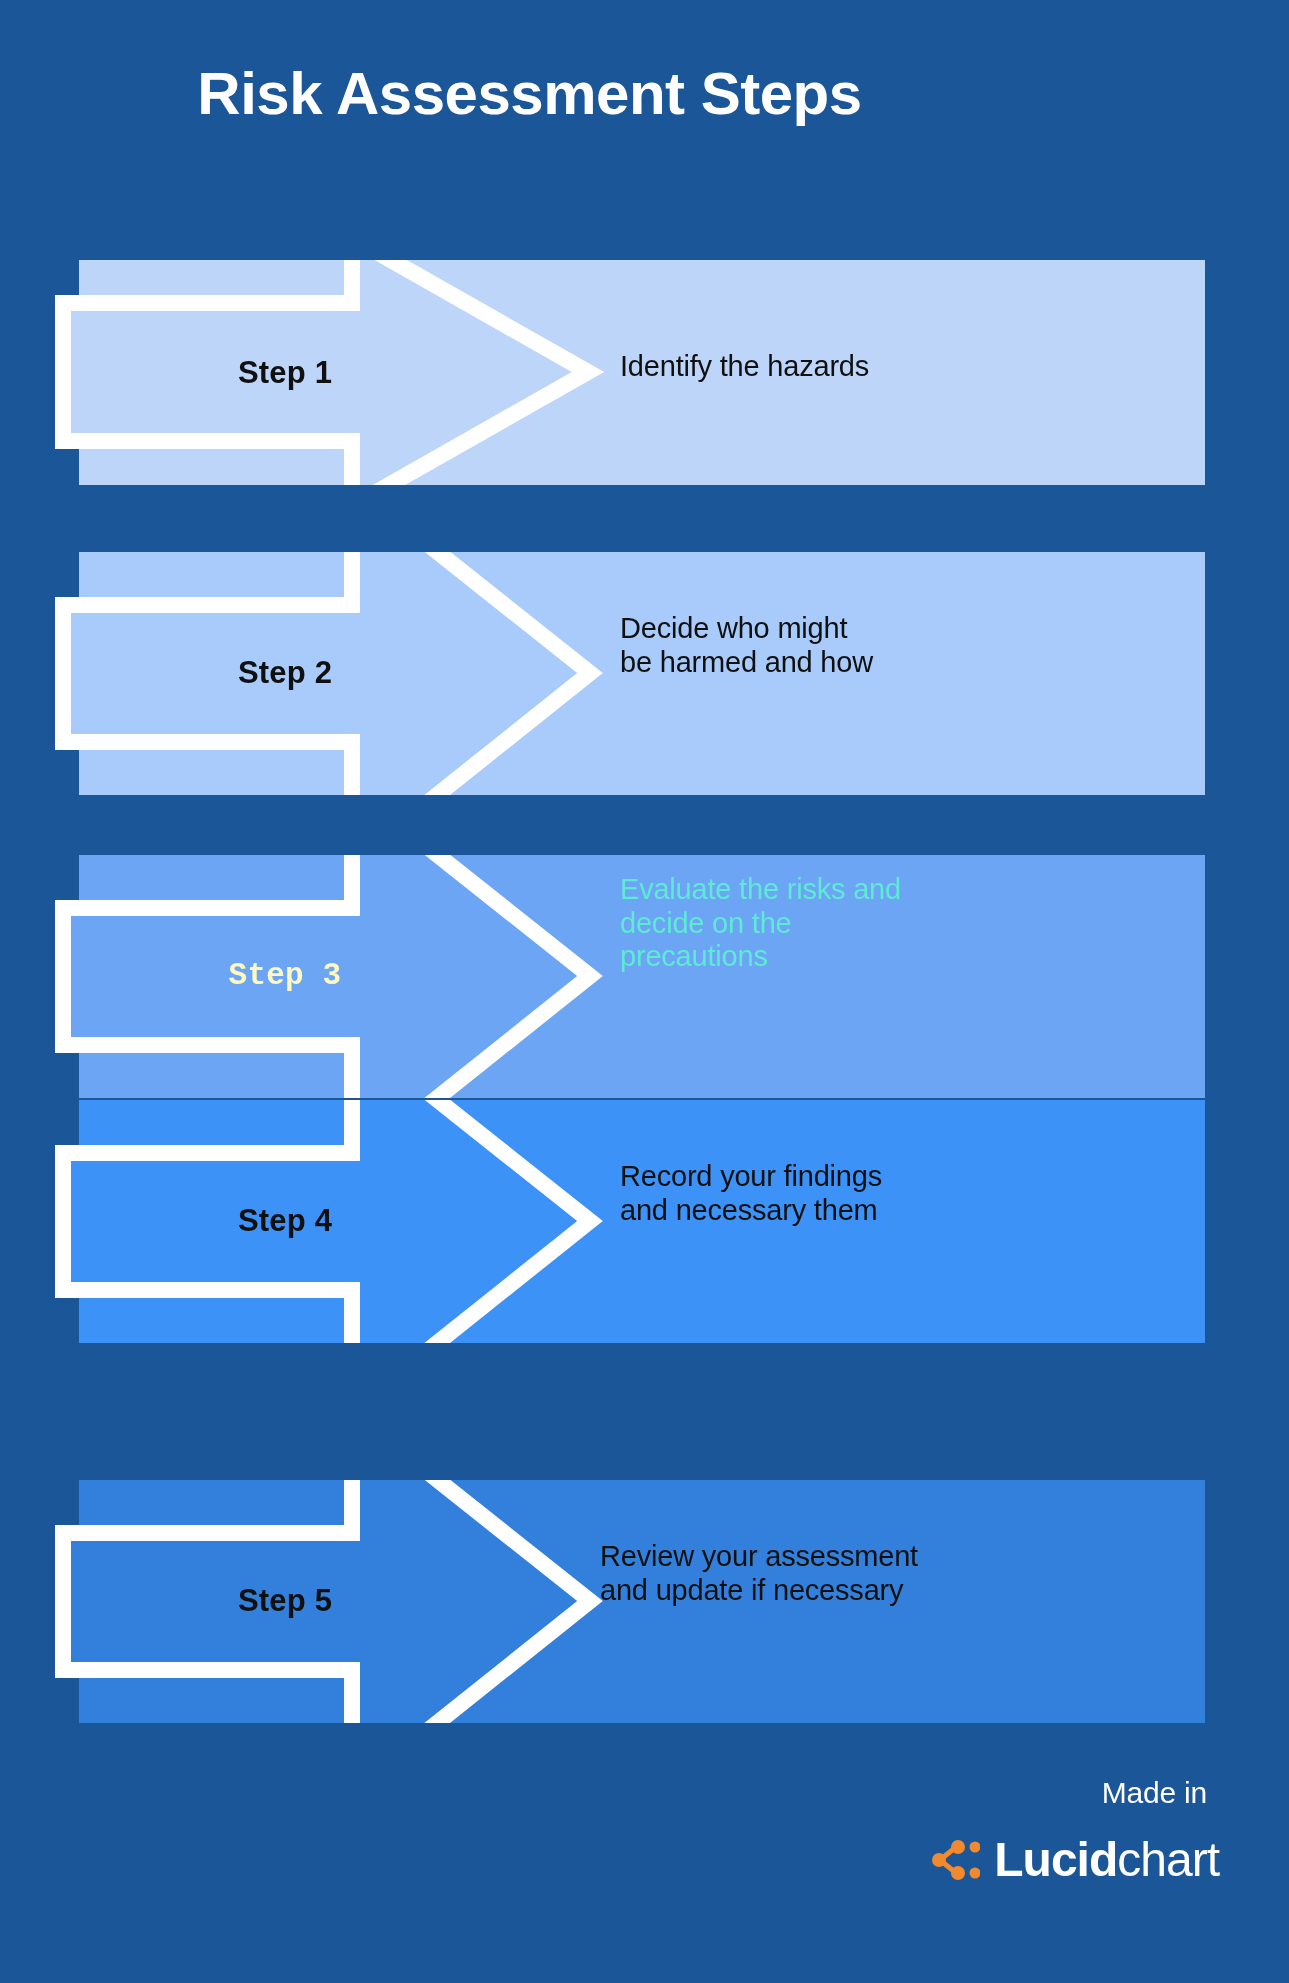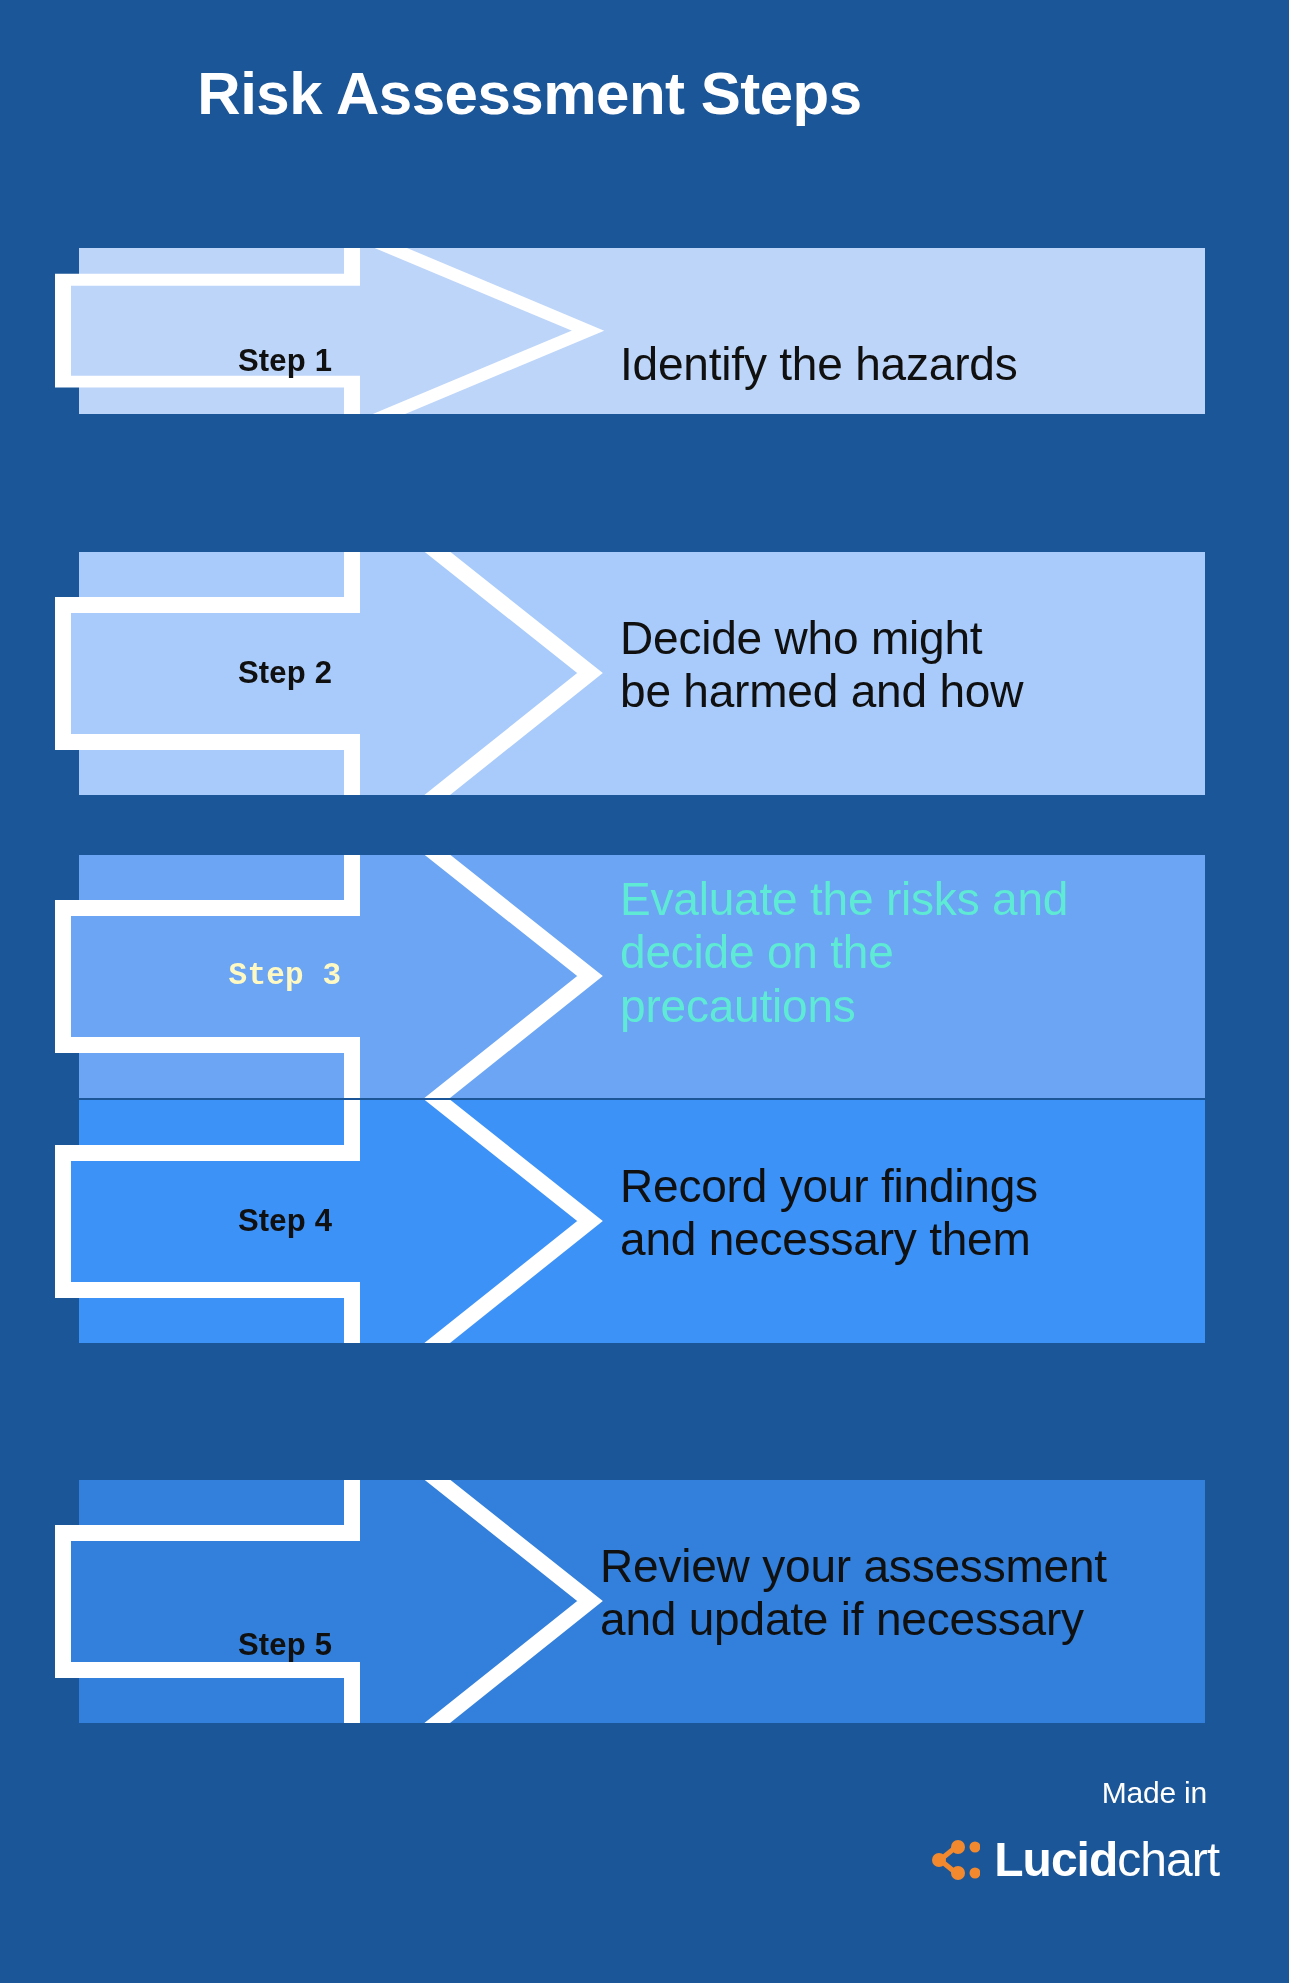--- a/index.html
+++ b/index.html
@@ -53,21 +53,21 @@
     color:#101010;
     font-weight:bold;
     font-size:31px;
     letter-spacing:0.2px;
   }
   .step-desc{
     position:absolute;
     left:620px;
     width:580px;
     color:#101010;
-    font-size:46px;
+    font-size:29px;
     line-height:1.16;
     letter-spacing:-0.2px;
   }
   .step-desc.centered{left:600px;width:620px;}
   
   .made-in{
     position:absolute;
     right:82px;top:1776px;
     color:#FFFFFF;
     font-size:30px;
@@ -93,21 +93,21 @@
   .logo-text .b{font-weight:bold;}
   .logo-text .l{font-weight:normal;}
 </style>
 </head>
 <body style="background: rgb(27, 86, 152);">
 
 <div id="stage">
 
   <div class="title">Risk Assessment Steps</div>
 
-  <div class="step-row" id="row-0" style="top:248px;height:166px;">
+  <div class="step-row" id="row-0" style="top:260px;height:225px;">
     <div class="band" style="background: rgb(189, 213, 249);"></div>
     <div class="arrow-wrap">
       <svg viewBox="0 0 1289 225" preserveAspectRatio="none">
         <polygon class="arrow-shape" points="63,43 352,43 352,-22 588,112 352,246 352,181 63,181" stroke="#FFFFFF" stroke-width="16" stroke-linejoin="miter" fill="#BDD5F9"></polygon>
       </svg>
     </div>
     <div class="step-label" style="top: 95px; color: rgb(16, 16, 16);">Step 1</div>
     <div class="step-desc" style="top: 90px; color: rgb(16, 16, 16);">Identify the hazards</div>
   </div>
 
@@ -148,21 +148,21 @@
 and necessary them</div>
   </div>
 
   <div class="step-row" id="row-4" style="top:1480px;height:243px;">
     <div class="band" style="background: rgb(51, 128, 220);"></div>
     <div class="arrow-wrap">
       <svg viewBox="0 0 1289 243" preserveAspectRatio="none">
         <polygon class="arrow-shape" points="63,53 352,53 352,-68 590,121 352,311 352,190 63,190" stroke="#FFFFFF" stroke-width="16" stroke-linejoin="miter" fill="#3380DC"></polygon>
       </svg>
     </div>
-    <div class="step-label" style="top: 103px; color: rgb(16, 16, 16); margin-top: 44px;">Step 5</div>
+    <div class="step-label" style="top: 103px; color: rgb(16, 16, 16);">Step 5</div>
     <div class="step-desc centered" style="top: 60px; white-space: pre-line; color: rgb(16, 16, 16);">Review your assessment
  and update if necessary</div>
   </div>
 
   <div class="made-in">Made in</div>
 
   <div class="logo">
     <svg class="logo-mark" viewBox="0 0 52 52">
       <g fill="#F2892F">
         <path d="M12 26 L28 13 M12 26 L28 39" stroke="#F2892F" stroke-width="5" fill="none" stroke-linecap="round"></path>

